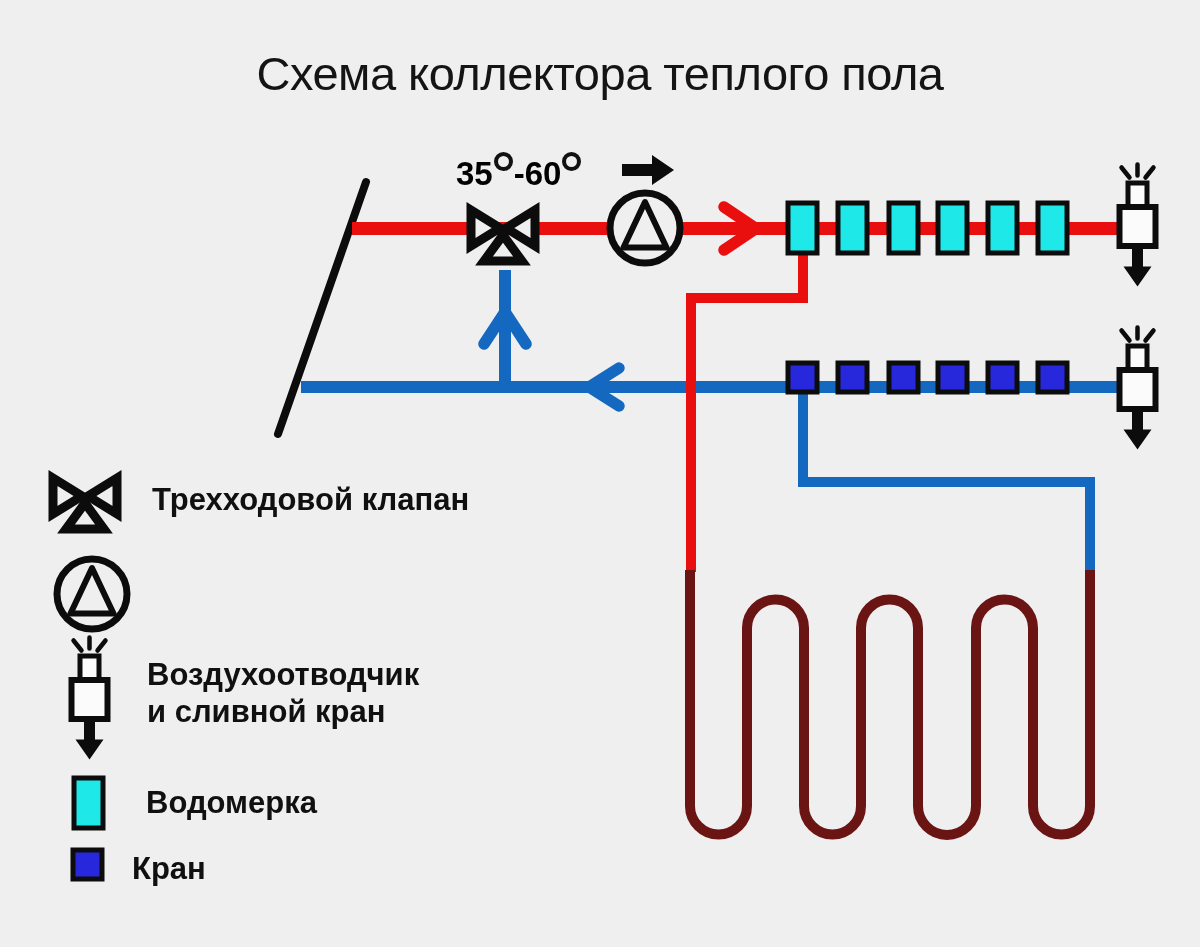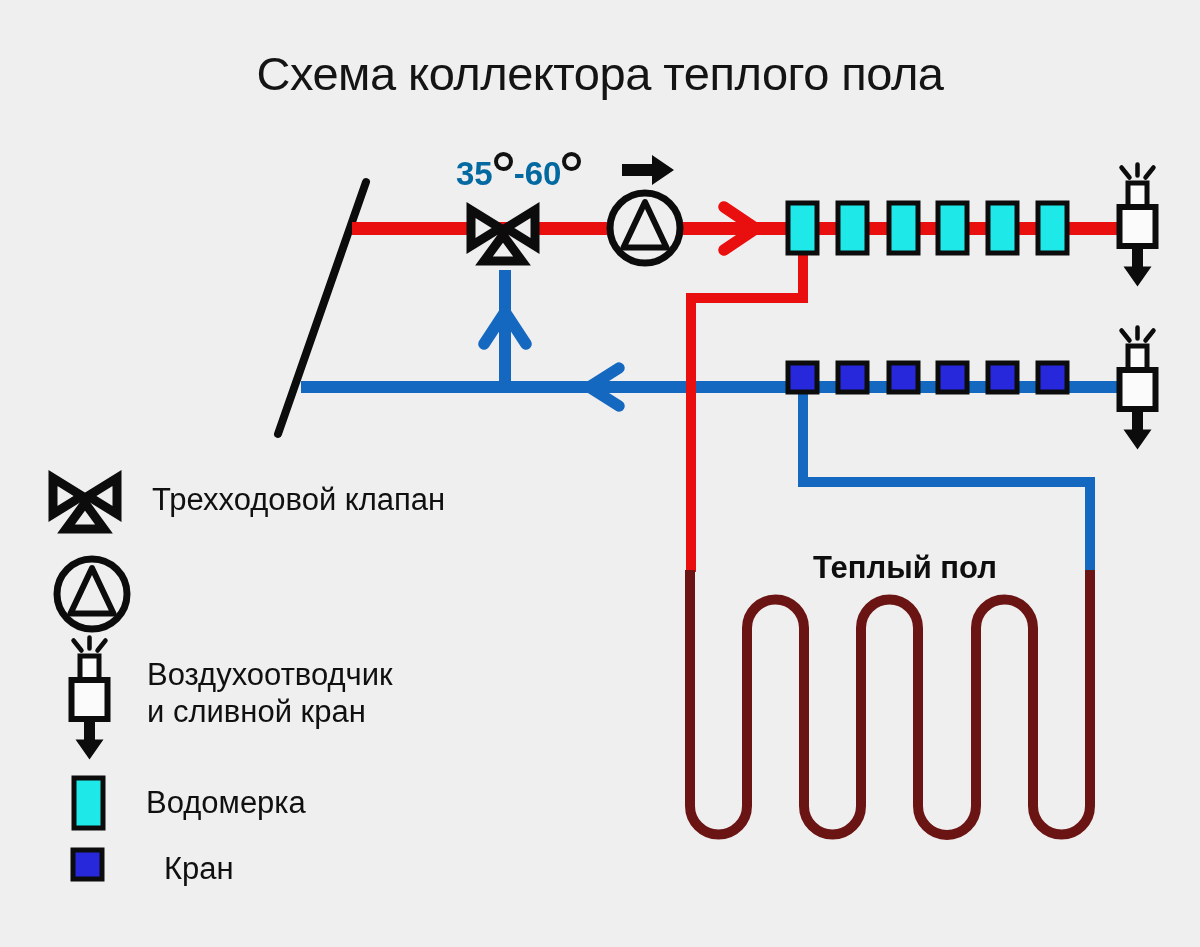--- a/index.html
+++ b/index.html
@@ -32,39 +32,39 @@
   .f-meter{fill:var(--c-flow_meter);}
   .f-valve{fill:var(--c-valve);}
   .nofill{fill:none;}
   
   .title{
     position:absolute;left:0;right:0;top:46px;text-align:center;
     font-size:47px;font-weight:500;letter-spacing:-0.5px;color:#141414;
   }
   .temp-label{
     position:absolute;left:456px;top:155px;
-    font-size:33px;font-weight:700;color:#0369a1;white-space:nowrap;
+    font-size:33px;font-weight:700;color:#000000;white-space:nowrap;
   }
   .deg{
     display:inline-block;width:11px;height:11px;border:4px solid #111;
     border-radius:50%;position:relative;top:-14px;margin:0 1px;
   }
   .floor-label{
     position:absolute;left:795px;top:550px;width:220px;text-align:center;
     font-size:31px;font-weight:700;color:#0e0e0e;
   }
   .legend-label{
-    position:absolute;font-size:31px;font-weight:400;line-height:37px;
+    position:absolute;font-size:31px;font-weight:700;line-height:37px;
     white-space:pre-line;color:#101010;
   }
   .ll-1{left:152px;top:481px;}
   .ll-2{left:147px;top:557px;}
   .ll-3{left:147px;top:656px;}
   .ll-4{left:146px;top:784px;}
-  .ll-5{left:164px;top:850px;}
+  .ll-5{left:132px;top:850px;}
 </style>
 </head>
 <body>
 
 <div class="canvas">
 
   <svg class="schem-svg" width="1200" height="947" viewBox="0 0 1200 947">
     <defs>
 
       <g id="def-three-way-valve">
@@ -147,20 +147,19 @@
     <use href="#def-flow-meter" transform="translate(88.5,803)"></use>
     <use href="#def-valve-square" transform="translate(87.5,864.5)"></use>
   </svg>
 
   <div class="title">Схема коллектора теплого пола</div>
 
   <div class="temp-label">
     <span>35</span><span class="deg"></span><span>-</span><span>60</span><span class="deg"></span>
   </div>
 
-  <div class="floor-label">Теплый пол</div>
 
   <div class="legend-label ll-1">Трехходовой клапан</div>
   <div class="legend-label ll-4">Водомерка</div>
   <div class="legend-label ll-3">Воздухоотводчик
 и сливной кран</div>
   <div class="legend-label ll-5">Кран</div>
 </div>
 
 </body></html>

